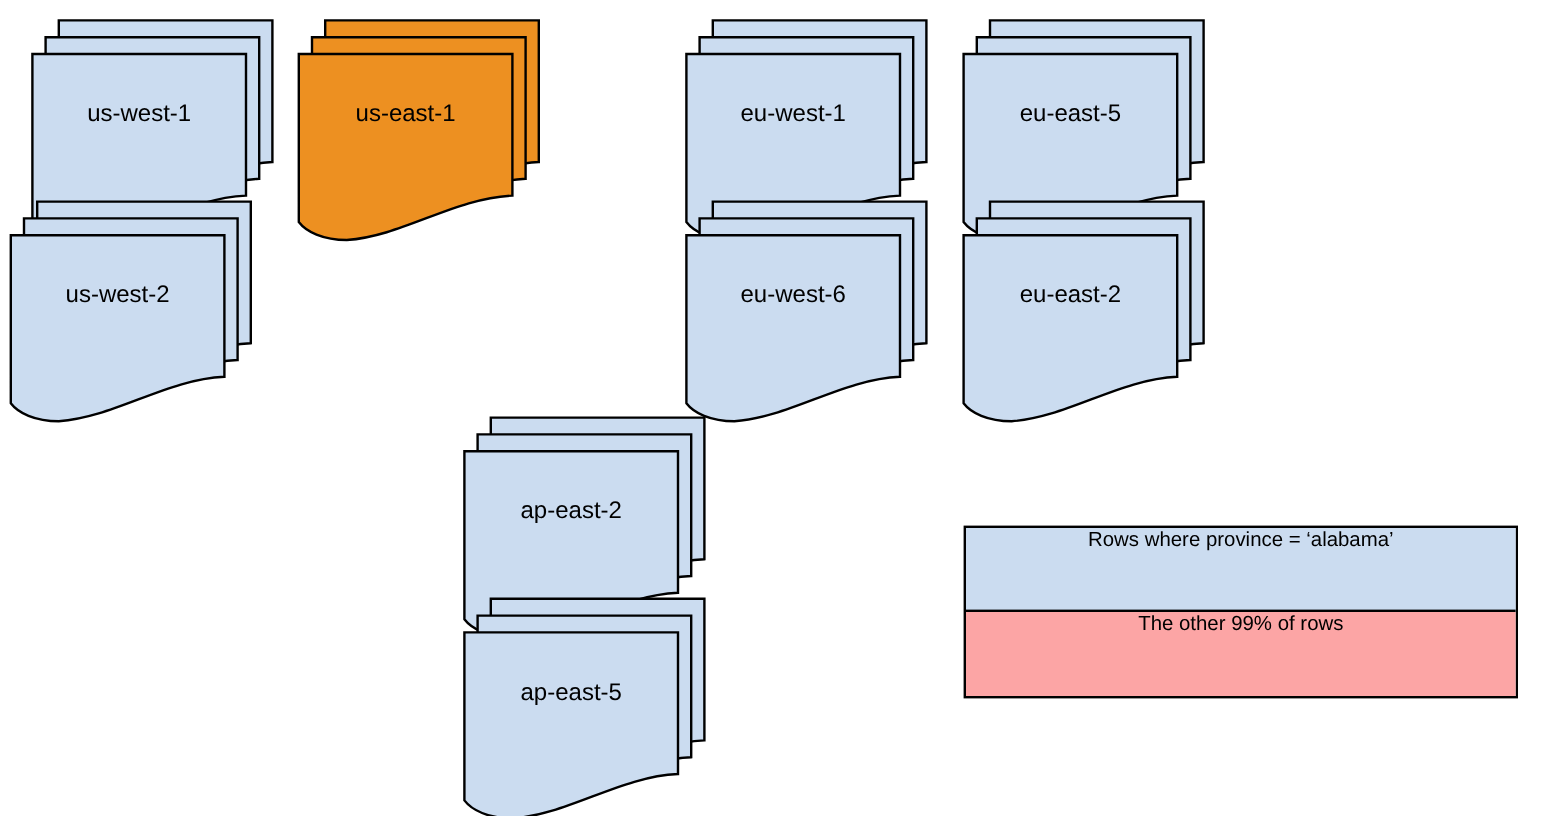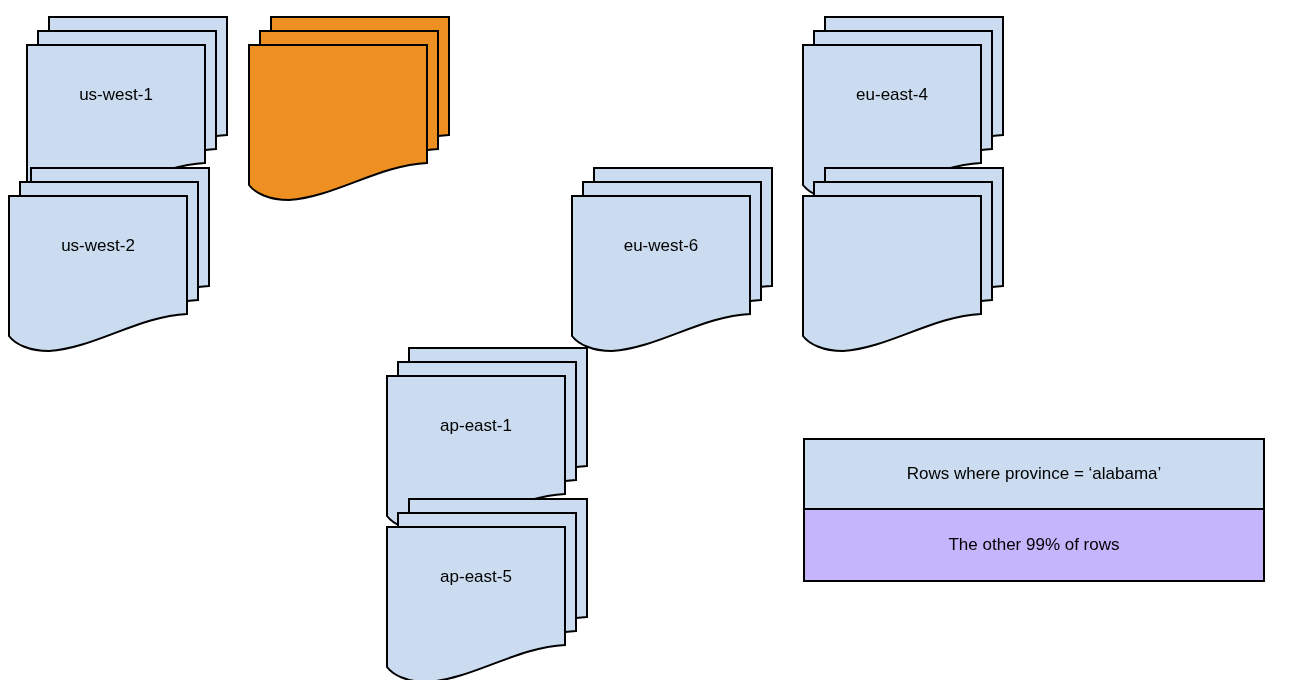--- a/index.html
+++ b/index.html
@@ -31,39 +31,38 @@
   .stack-label {
     position: absolute;
     left: 0;
     width: 178px;
     top: 0;
     padding-left: 9px;
     height: 170px;
     display: flex;
     align-items: center;
     justify-content: center;
-    font-size: 17px;
+    font-size: 20px;
     color: #000000;
     pointer-events: none;
     white-space: nowrap;
   }
   
   #legend {
     position: absolute;
     left: 803px;
     top: 438px;
     width: 462px;
     height: 144px;
     border: 2px solid #000000;
     box-sizing: border-box;
   }
   .legend-row {
     height: 50%;
     display: flex;
-    align-items: center;
     justify-content: center;
     box-sizing: border-box;
     font-size: 17px;
     color: #000000;
     white-space: nowrap;
   }
   .legend-row.first {
     border-bottom: 2px solid #000000;
   }
 </style>
@@ -79,28 +78,37 @@
         <path d="M 9 35 L 187 35 L 187 153 C 139 155, 95 187, 49 190 C 29 190, 15 183, 9 175 Z" fill="#cbdcf0" stroke="#000000" stroke-width="2" stroke-linejoin="miter"></path>
       </svg>
       <div class="stack-label">us-west-1</div>
     </div>
     <div class="stack" style="left: 240px; top: 10px;">
       <svg viewBox="0 0 216 170" width="216" height="170">
         <path d="M 31 7 L 209 7 L 209 125 C 161 127, 117 159, 71 162 C 51 162, 37 155, 31 147 Z" fill="#ed9021" stroke="#000000" stroke-width="2" stroke-linejoin="miter"></path>
         <path d="M 20 21 L 198 21 L 198 139 C 150 141, 106 173, 60 176 C 40 176, 26 169, 20 161 Z" fill="#ed9021" stroke="#000000" stroke-width="2" stroke-linejoin="miter"></path>
         <path d="M 9 35 L 187 35 L 187 153 C 139 155, 95 187, 49 190 C 29 190, 15 183, 9 175 Z" fill="#ed9021" stroke="#000000" stroke-width="2" stroke-linejoin="miter"></path>
       </svg>
+      <div class="stack-label">us-east-1</div>
+    </div>
+    <div class="stack" style="left: 563px; top: 10px;">
+      <svg viewBox="0 0 216 170" width="216" height="170">
+        <path d="M 31 7 L 209 7 L 209 125 C 161 127, 117 159, 71 162 C 51 162, 37 155, 31 147 Z" fill="#cbdcf0" stroke="#000000" stroke-width="2" stroke-linejoin="miter"></path>
+        <path d="M 20 21 L 198 21 L 198 139 C 150 141, 106 173, 60 176 C 40 176, 26 169, 20 161 Z" fill="#cbdcf0" stroke="#000000" stroke-width="2" stroke-linejoin="miter"></path>
+        <path d="M 9 35 L 187 35 L 187 153 C 139 155, 95 187, 49 190 C 29 190, 15 183, 9 175 Z" fill="#cbdcf0" stroke="#000000" stroke-width="2" stroke-linejoin="miter"></path>
+      </svg>
+      <div class="stack-label">eu-west-1</div>
     </div>
     <div class="stack" style="left: 794px; top: 10px;">
       <svg viewBox="0 0 216 170" width="216" height="170">
         <path d="M 31 7 L 209 7 L 209 125 C 161 127, 117 159, 71 162 C 51 162, 37 155, 31 147 Z" fill="#cbdcf0" stroke="#000000" stroke-width="2" stroke-linejoin="miter"></path>
         <path d="M 20 21 L 198 21 L 198 139 C 150 141, 106 173, 60 176 C 40 176, 26 169, 20 161 Z" fill="#cbdcf0" stroke="#000000" stroke-width="2" stroke-linejoin="miter"></path>
         <path d="M 9 35 L 187 35 L 187 153 C 139 155, 95 187, 49 190 C 29 190, 15 183, 9 175 Z" fill="#cbdcf0" stroke="#000000" stroke-width="2" stroke-linejoin="miter"></path>
       </svg>
-      <div class="stack-label">eu-east-4</div>
+      <div class="stack-label">eu-east-5</div>
     </div>
     <div class="stack" style="left: 0; top: 161px;">
       <svg viewBox="0 0 216 170" width="216" height="170">
         <path d="M 31 7 L 209 7 L 209 125 C 161 127, 117 159, 71 162 C 51 162, 37 155, 31 147 Z" fill="#cbdcf0" stroke="#000000" stroke-width="2" stroke-linejoin="miter"></path>
         <path d="M 20 21 L 198 21 L 198 139 C 150 141, 106 173, 60 176 C 40 176, 26 169, 20 161 Z" fill="#cbdcf0" stroke="#000000" stroke-width="2" stroke-linejoin="miter"></path>
         <path d="M 9 35 L 187 35 L 187 153 C 139 155, 95 187, 49 190 C 29 190, 15 183, 9 175 Z" fill="#cbdcf0" stroke="#000000" stroke-width="2" stroke-linejoin="miter"></path>
       </svg>
       <div class="stack-label">us-west-2</div>
     </div>
     <div class="stack" style="left: 563px; top: 161px;">
@@ -110,38 +118,39 @@
         <path d="M 9 35 L 187 35 L 187 153 C 139 155, 95 187, 49 190 C 29 190, 15 183, 9 175 Z" fill="#cbdcf0" stroke="#000000" stroke-width="2" stroke-linejoin="miter"></path>
       </svg>
       <div class="stack-label">eu-west-6</div>
     </div>
     <div class="stack" style="left: 794px; top: 161px;">
       <svg viewBox="0 0 216 170" width="216" height="170">
         <path d="M 31 7 L 209 7 L 209 125 C 161 127, 117 159, 71 162 C 51 162, 37 155, 31 147 Z" fill="#cbdcf0" stroke="#000000" stroke-width="2" stroke-linejoin="miter"></path>
         <path d="M 20 21 L 198 21 L 198 139 C 150 141, 106 173, 60 176 C 40 176, 26 169, 20 161 Z" fill="#cbdcf0" stroke="#000000" stroke-width="2" stroke-linejoin="miter"></path>
         <path d="M 9 35 L 187 35 L 187 153 C 139 155, 95 187, 49 190 C 29 190, 15 183, 9 175 Z" fill="#cbdcf0" stroke="#000000" stroke-width="2" stroke-linejoin="miter"></path>
       </svg>
+      <div class="stack-label">eu-east-2</div>
     </div>
     <div class="stack" style="left: 378px; top: 341px;">
       <svg viewBox="0 0 216 170" width="216" height="170">
         <path d="M 31 7 L 209 7 L 209 125 C 161 127, 117 159, 71 162 C 51 162, 37 155, 31 147 Z" fill="#cbdcf0" stroke="#000000" stroke-width="2" stroke-linejoin="miter"></path>
         <path d="M 20 21 L 198 21 L 198 139 C 150 141, 106 173, 60 176 C 40 176, 26 169, 20 161 Z" fill="#cbdcf0" stroke="#000000" stroke-width="2" stroke-linejoin="miter"></path>
         <path d="M 9 35 L 187 35 L 187 153 C 139 155, 95 187, 49 190 C 29 190, 15 183, 9 175 Z" fill="#cbdcf0" stroke="#000000" stroke-width="2" stroke-linejoin="miter"></path>
       </svg>
-      <div class="stack-label">ap-east-1</div>
+      <div class="stack-label">ap-east-2</div>
     </div>
     <div class="stack" style="left: 378px; top: 492px;">
       <svg viewBox="0 0 216 170" width="216" height="170">
         <path d="M 31 7 L 209 7 L 209 125 C 161 127, 117 159, 71 162 C 51 162, 37 155, 31 147 Z" fill="#cbdcf0" stroke="#000000" stroke-width="2" stroke-linejoin="miter"></path>
         <path d="M 20 21 L 198 21 L 198 139 C 150 141, 106 173, 60 176 C 40 176, 26 169, 20 161 Z" fill="#cbdcf0" stroke="#000000" stroke-width="2" stroke-linejoin="miter"></path>
         <path d="M 9 35 L 187 35 L 187 153 C 139 155, 95 187, 49 190 C 29 190, 15 183, 9 175 Z" fill="#cbdcf0" stroke="#000000" stroke-width="2" stroke-linejoin="miter"></path>
       </svg>
       <div class="stack-label">ap-east-5</div>
     </div>
     <div id="legend">
     <div class="legend-row first" style="background: rgb(203, 220, 240);">
       <span>Rows where province = ‘alabama’</span>
     </div>
-    <div class="legend-row" style="background: #c4b5fd;">
+    <div class="legend-row" style="background: #fca5a5;">
       <span>The other 99% of rows</span>
     </div>
   </div>
 </div>
 
 </body></html>

